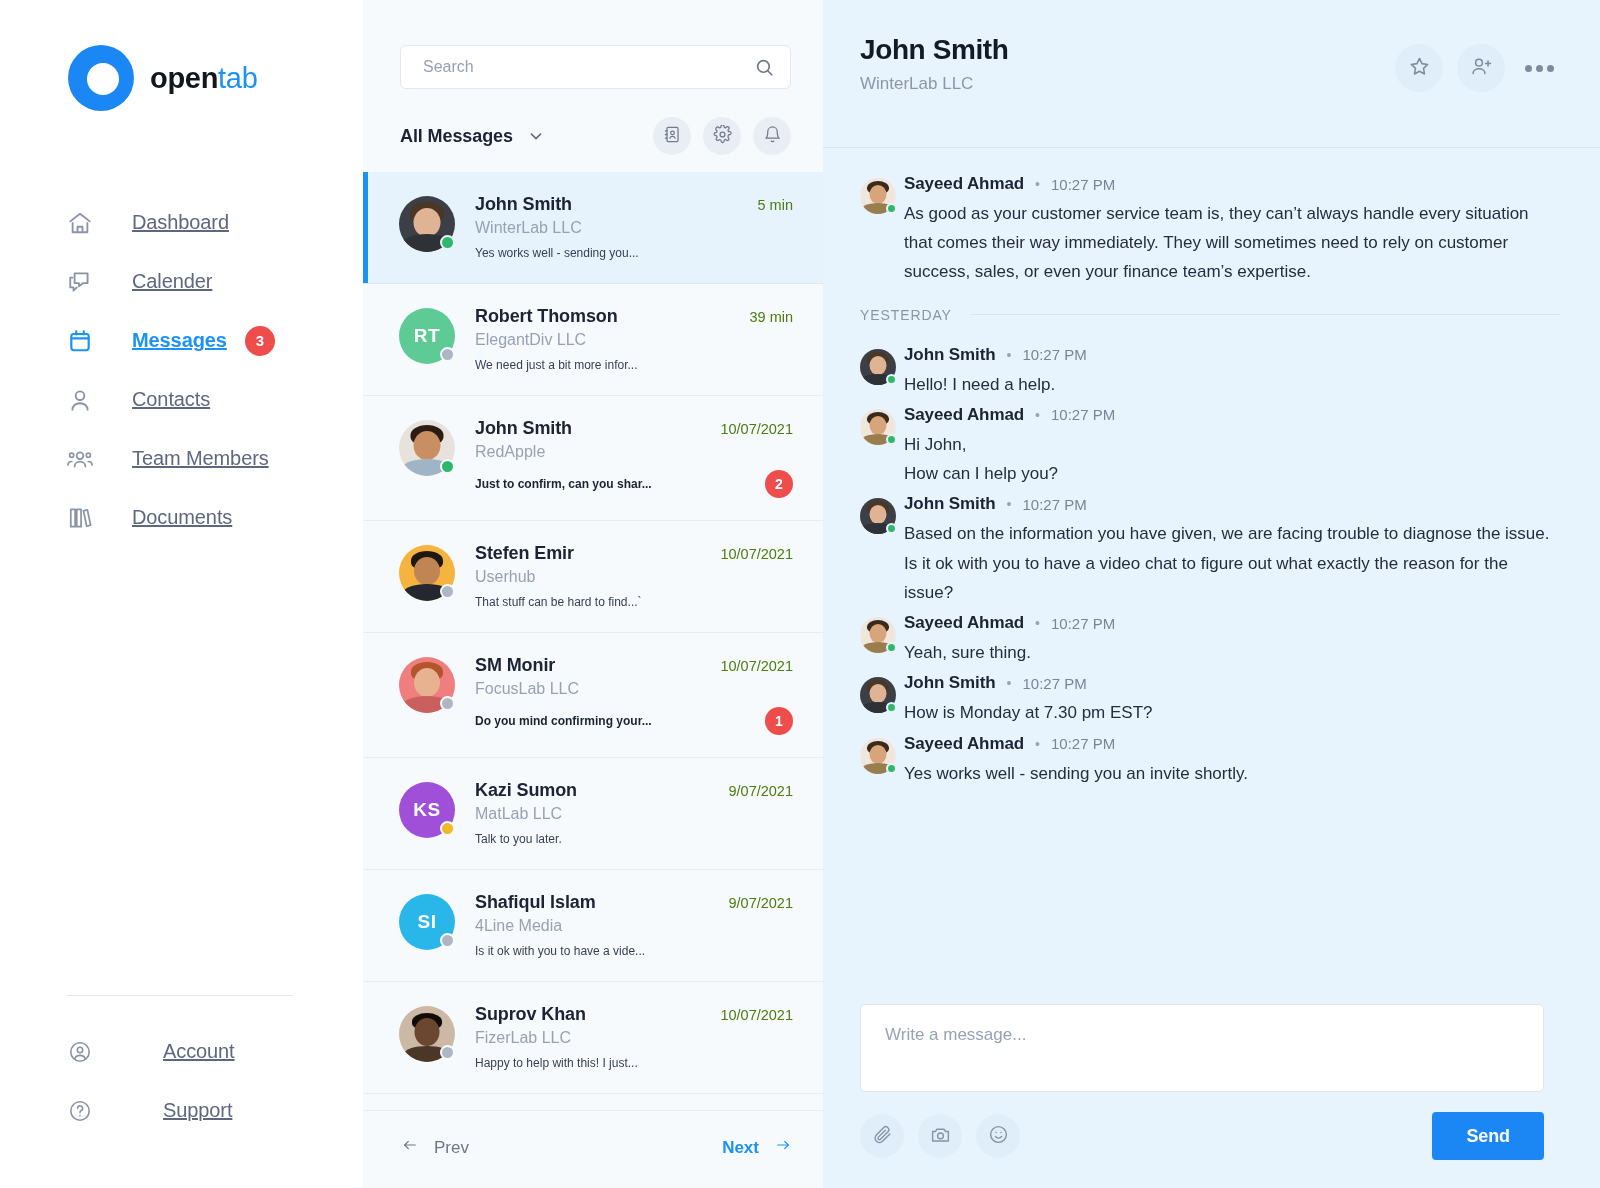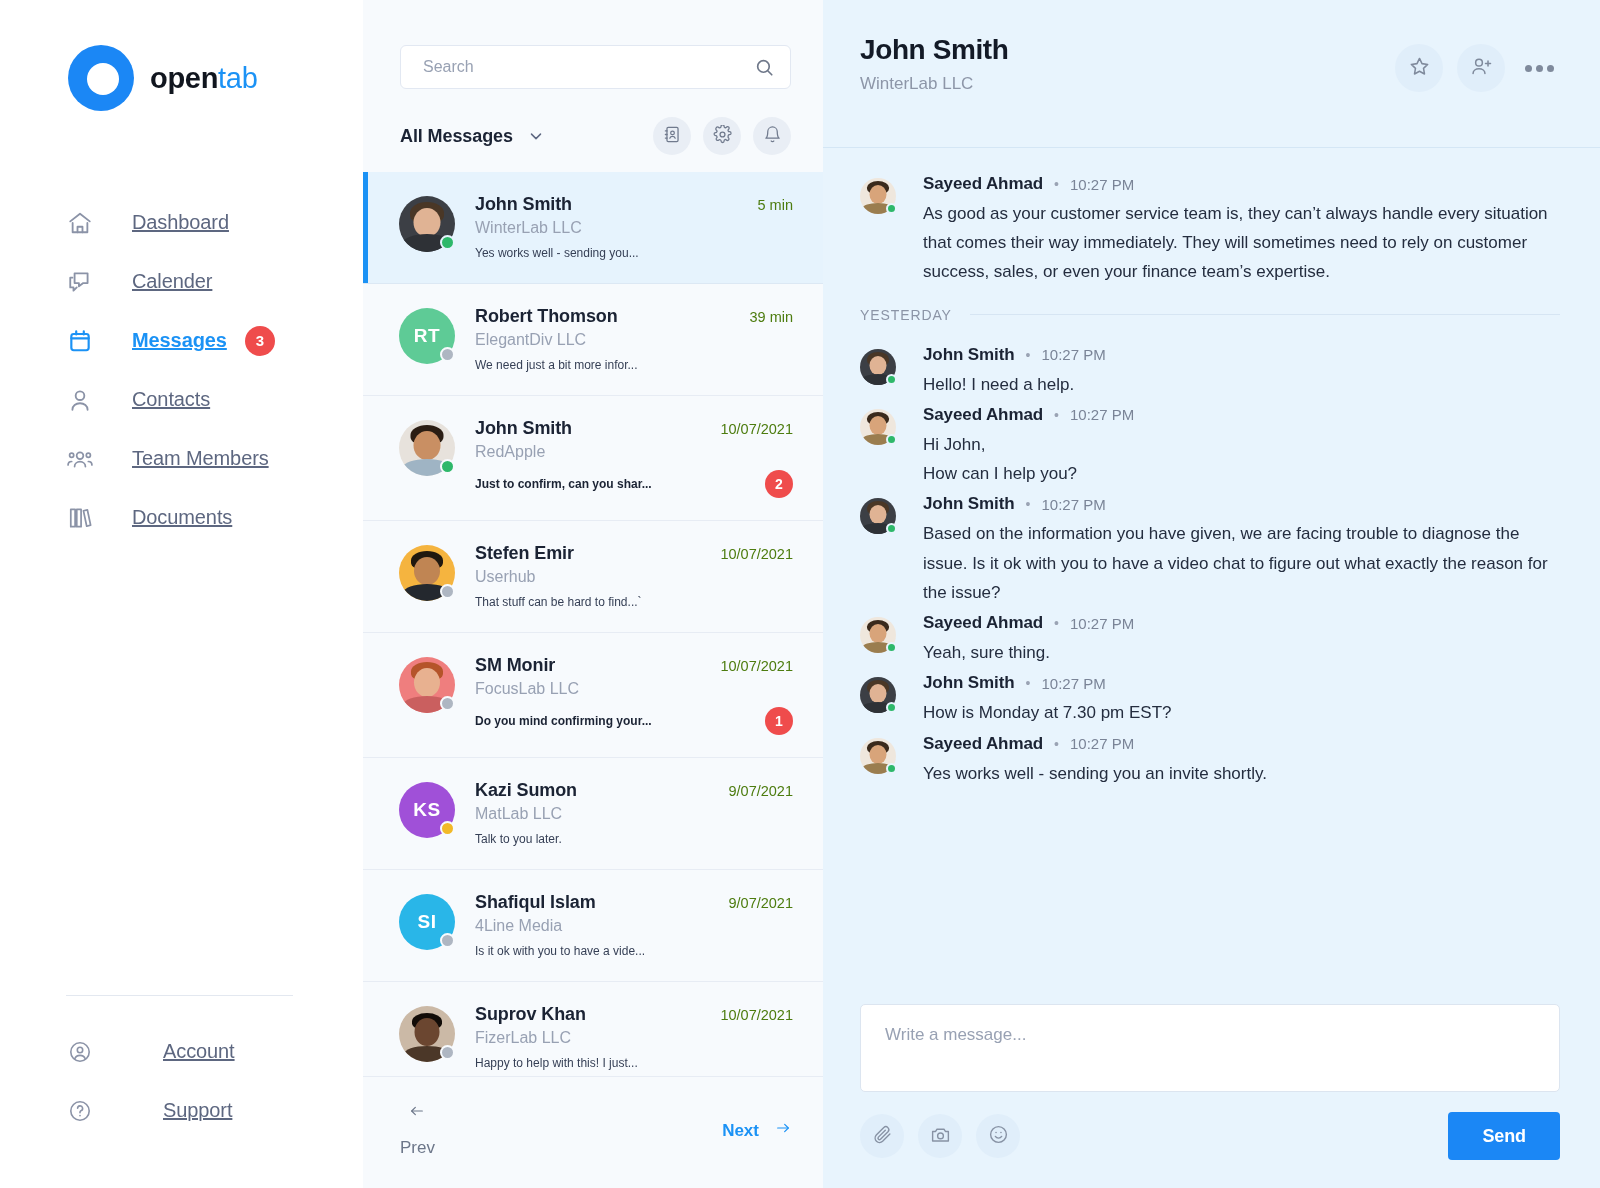--- a/index.html
+++ b/index.html
@@ -111,21 +111,21 @@
     margin-left: auto; flex: 0 0 auto; width: 28px; height: 28px; border-radius: 50%;
     background: #ef4c4c; color: #fff; font-size: 14px; font-weight: 600;
     display: flex; align-items: center; justify-content: center;
   }
 
   .pager {
     display: flex; align-items: center; padding: 26px 30px 30px 37px;
     border-top: 1px solid #e7ecf4;
   }
   .pg { display: flex; align-items: center; gap: 14px; cursor: pointer; font-size: 17px; }
-  .pg.prev { color: #6c7689; flex-direction: column; }
+  .pg.prev { color: #6c7689; }
   .pg.next { margin-left: auto; color: #1b92f5; font-weight: 700; }
 
   
   .chat {
     flex: 1 1 auto; height: 1188px; background: #e8f4fd;
     display: flex; flex-direction: column;
   }
   .chat-head {
     padding: 34px 46px 0 37px; display: flex; align-items: flex-start;
     height: 148px; border-bottom: 1px solid #d4e6f5;
@@ -139,32 +139,32 @@
     border: 0; cursor: pointer;
   }
   .dots { display: flex; gap: 4px; margin-left: 6px; cursor: pointer; }
   .dots i { width: 7px; height: 7px; border-radius: 50%; background: #7f8a9c; display: block; }
 
   .thread { flex: 1 1 auto; padding: 26px 40px 0 37px; overflow: hidden; }
   .bubble { display: flex; margin-bottom: 6px; }
   .b-av { position: relative; width: 36px; height: 36px; flex: 0 0 36px; margin-top: 4px; }
   .b-av .av { width: 36px; height: 36px; font-size: 13px; }
   .b-av .dot { width: 11px; height: 11px; right: -1px; bottom: 0; border: 2px solid #e8f4fd; }
-  .b-main { margin-left: 27px; flex: 1 1 auto; min-width: 0; }
+  .b-main { margin-left: 8px; flex: 1 1 auto; min-width: 0; }
   .b-meta { display: flex; align-items: center; gap: 11px; }
   .b-name { font-size: 17px; font-weight: 700; color: #1b2334; letter-spacing: -0.1px; }
   .b-sep { color: #9aa3b4; font-size: 14px; }
   .b-time { font-size: 15px; color: #7a8497; }
   .b-text { font-size: 17px; line-height: 1.72; color: #242d3f; margin-top: 5px; }
 
   .daydiv { display: flex; align-items: center; gap: 18px; margin: 20px 0 22px 0; }
   .daydiv span { font-size: 14px; letter-spacing: 0.9px; color: #8b94a6; font-weight: 400; }
   .daydiv .ln { flex: 1; height: 1px; background: #d6e5f3; }
 
-  .composer { padding: 0 40px 28px 37px; }
+  .composer { padding: 0 56px 28px 37px; }
   .cbox {
     background: #fff; border: 1px solid #dce5f0; border-radius: 5px;
     height: 88px; padding: 20px 24px;
   }
   .cbox textarea {
     width: 100%; height: 100%; border: 0; outline: none; resize: none;
     font-family: inherit; font-size: 17px; color: #2b3445; background: transparent;
   }
   .cbox textarea::placeholder { color: #98a1b3; }
   .ctools { display: flex; align-items: center; margin-top: 20px; }

